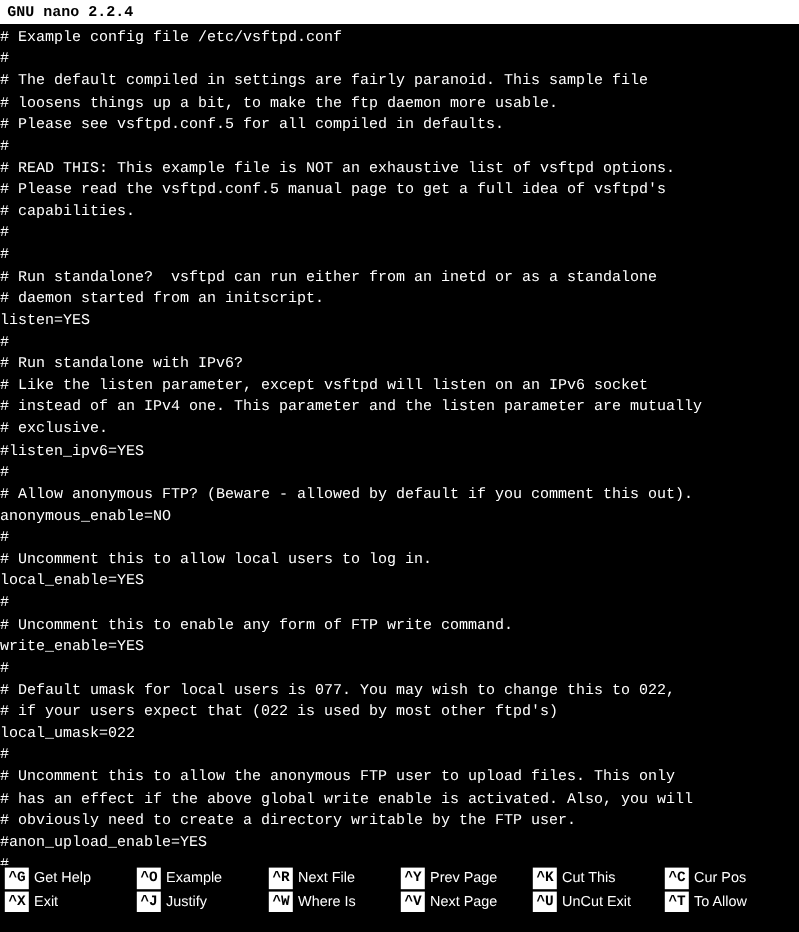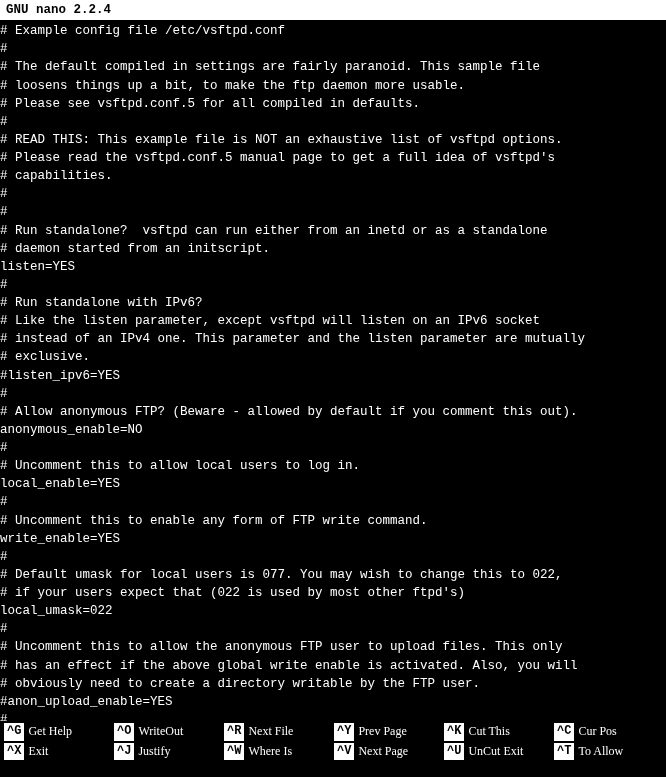--- a/index.html
+++ b/index.html
@@ -74,21 +74,21 @@
       color: #000000;
       font-weight: bold;
       padding: 0 3px;
       font-family: 'Courier New', Courier, monospace;
       font-size: 12px;
       white-space: nowrap;
     }
 
     .shortcut-label {
       color: #ffffff;
-      font-family: Liberation Serif, serif;
+      font-family: Liberation Sans, sans-serif;
       font-size: 12px;
       padding-left: 4px;
       white-space: nowrap;
     }
   </style>
 </head>
 <body>
 
 <div id="title-bar">
   <span>GNU nano 2.2.4</span>
@@ -148,21 +148,21 @@
 </div>
 
 <div id="status-bar">
   <div class="shortcut-row" id="row1">
       <div class="shortcut-item">
         <span class="shortcut-key">^G</span>
         <span class="shortcut-label">Get Help</span>
       </div>
       <div class="shortcut-item">
         <span class="shortcut-key">^O</span>
-        <span class="shortcut-label">WriteOut</span>
+        <span class="shortcut-label">Example</span>
       </div>
       <div class="shortcut-item">
         <span class="shortcut-key">^R</span>
         <span class="shortcut-label">Next File</span>
       </div>
       <div class="shortcut-item">
         <span class="shortcut-key">^Y</span>
         <span class="shortcut-label">Prev Page</span>
       </div>
       <div class="shortcut-item">

